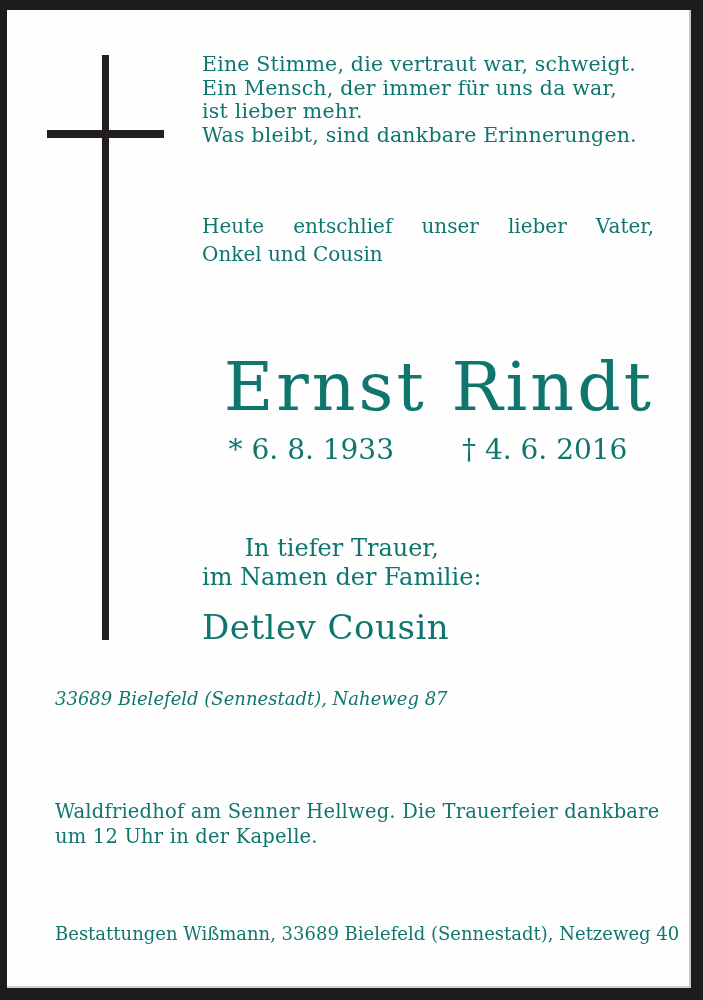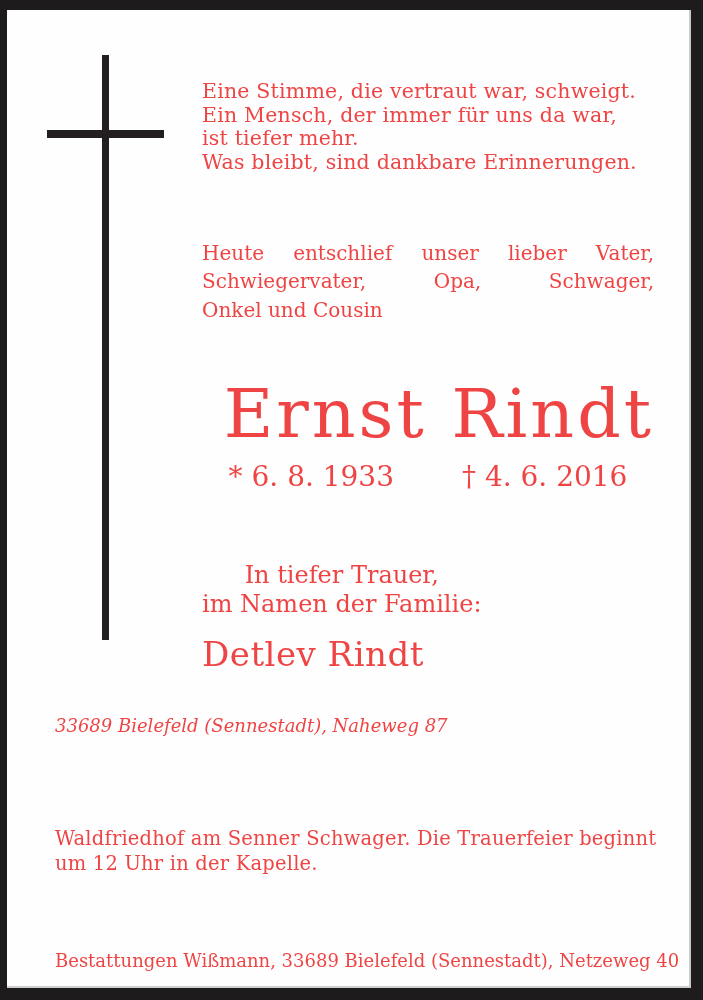--- a/index.html
+++ b/index.html
@@ -22,21 +22,21 @@
   .frame-right  { position: absolute; left: 691px; top: 0;   width: 12px;  height: 1000px; background: #1d1b1b; }
   .frame-bottom { position: absolute; left: 0;   top: 988px; width: 703px; height: 12px;  background: #1d1b1b; }
   .hairline-right  { position: absolute; left: 689px; top: 10px; width: 2px; height: 978px; background: #c9c9c9; }
   .hairline-bottom { position: absolute; left: 7px; top: 986px; width: 682px; height: 2px; background: #cfcfcf; }
 
   
   .cross-vertical   { position: absolute; left: 102px; top: 55px;  width: 7px;   height: 585px; background: #231f20; }
   .cross-horizontal { position: absolute; left: 47px;  top: 130px; width: 117px; height: 8px;   background: #231f20; }
 
   
-  .txt { position: absolute; color: #ef4444; margin-top: 27px; }
+  .txt { position: absolute; color: #0f766e; }
   .line { white-space: nowrap; }
   .just { text-align: justify; text-align-last: justify; }
 
   .poem {
     left: 202px; top: 53px;
     font-size: 20.5px; line-height: 23.7px;
     letter-spacing: 0.2px;
   }
   .intro {
     left: 202px; top: 212px; width: 452px;
@@ -89,46 +89,45 @@
   <div class="frame-bottom"></div>
 
   <div>
     <div class="cross-vertical"></div>
     <div class="cross-horizontal"></div>
   </div>
 
   <div class="txt poem">
     <div class="line">Eine Stimme, die vertraut war, schweigt.</div>
     <div class="line">Ein Mensch, der immer für uns da war,</div>
-    <div class="line">ist tiefer mehr.</div>
+    <div class="line">ist lieber mehr.</div>
     <div class="line">Was bleibt, sind dankbare Erinnerungen.</div>
   </div>
 
   <div class="txt intro">
     <div class="line just">Heute entschlief unser lieber Vater,</div>
-    <div class="line just">Schwiegervater, Opa, Schwager,</div>
     <div class="line">Onkel und Cousin</div>
   </div>
 
   <div class="txt name">Ernst Rindt</div>
 
   <div class="txt dates">
     <span>* 6. 8. 1933</span>
     <span>† 4. 6. 2016</span>
   </div>
 
   <div class="txt mourning">
     <div class="line">In tiefer Trauer,</div>
     <div class="line">im Namen der Familie:</div>
   </div>
 
-  <div class="txt signatory line">Detlev Rindt</div>
+  <div class="txt signatory line">Detlev Cousin</div>
 
   <div class="txt address line">33689 Bielefeld (Sennestadt), Naheweg 87</div>
 
   <div class="txt funeral">
-    <div class="line just">Waldfriedhof am Senner Schwager. Die Trauerfeier beginnt</div>
+    <div class="line just">Waldfriedhof am Senner Hellweg. Die Trauerfeier dankbare</div>
     <div class="line">um 12 Uhr in der Kapelle.</div>
   </div>
 
   <div class="txt footer-line line">Bestattungen Wißmann, 33689 Bielefeld (Sennestadt), Netzeweg 40</div>
 
 </div>
 
 </body></html>

